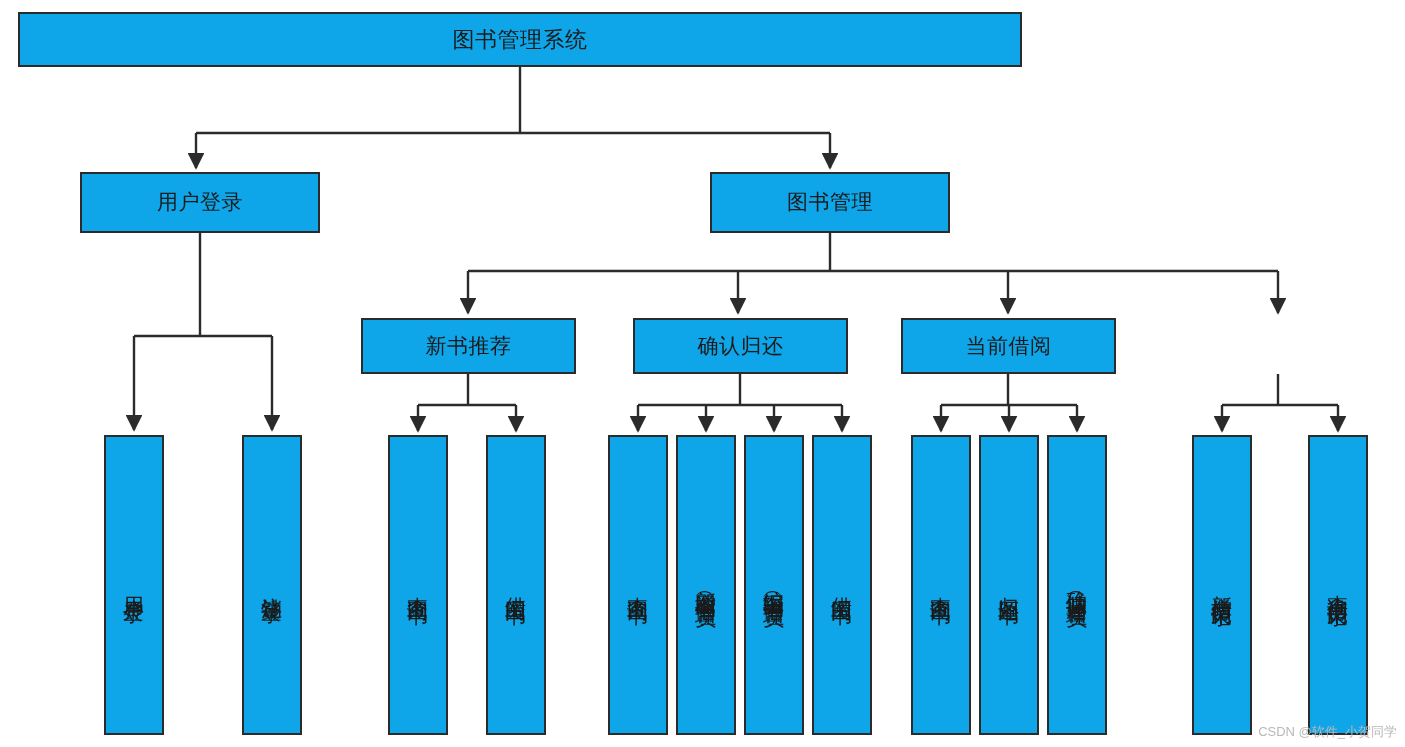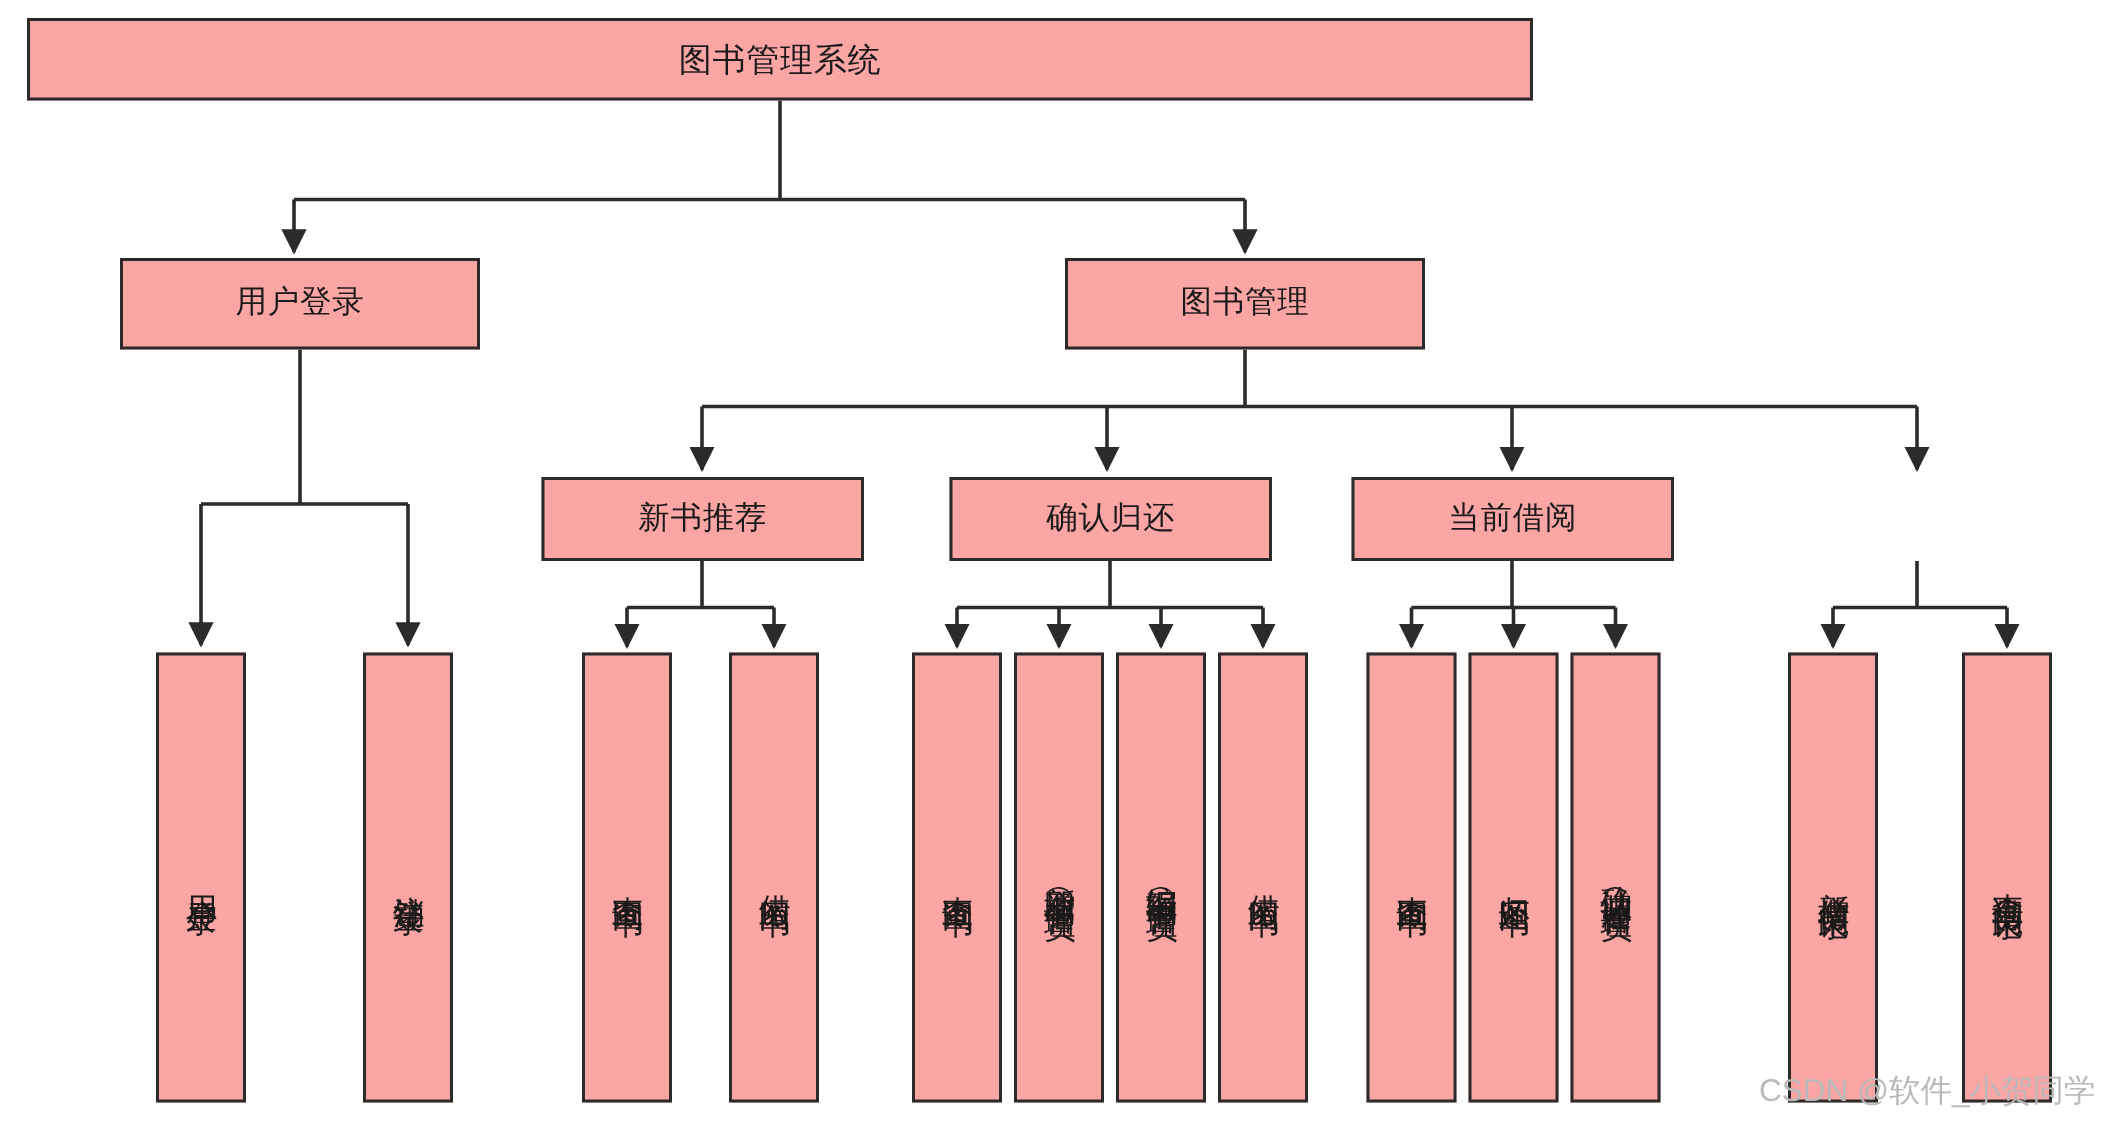--- a/index.html
+++ b/index.html
@@ -23,21 +23,21 @@
     position: absolute;
     top: 0;
     left: 0;
     width: 1405px;
     height: 747px;
     pointer-events: none;
   }
   .node {
     position: absolute;
     box-sizing: border-box;
-    background: #fca5a5;
+    background: #0ea5e9;
     border: 2.2px solid #2b2b2b;
     display: flex;
     align-items: center;
     justify-content: center;
     overflow: hidden;
   }
   .node .label {
     color: #1a1a1a;
     line-height: 1.08;
     text-align: center;
@@ -58,21 +58,21 @@
     writing-mode: vertical-rl;
     text-orientation: upright;
     font-size: 21px;
     letter-spacing: 2.5px;
     line-height: 1;
   }
   .watermark {
     position: absolute;
     right: 8px;
     bottom: 6px;
-    font-size: 21px;
+    font-size: 13px;
     color: #b9b9b9;
     font-family: "Liberation Sans", "DejaVu Sans", sans-serif;
     white-space: nowrap;
     user-select: none;
   }
 </style>
 </head>
 <body>
 
 <div id="diagram-root">

